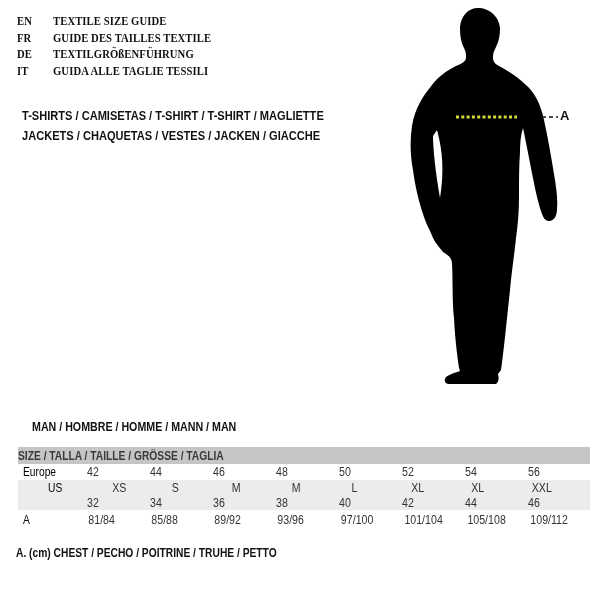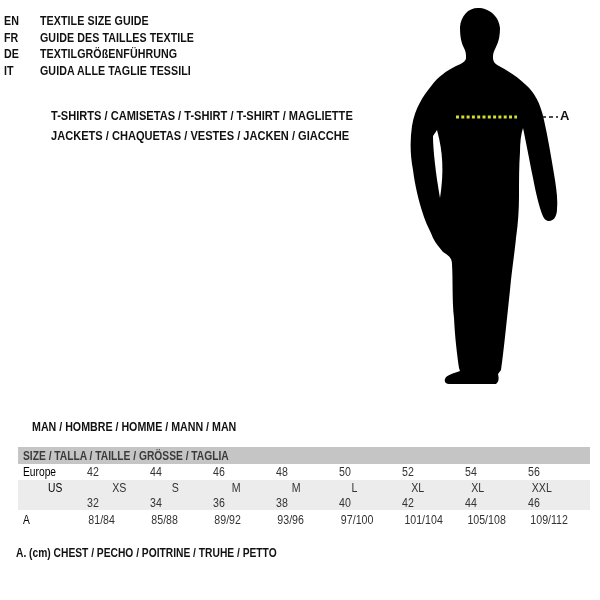--- a/index.html
+++ b/index.html
@@ -6,39 +6,39 @@
   .page {
     position:relative; width:600px; height:600px; background:#ffffff;
     overflow:hidden; font-family:"Liberation Sans", sans-serif; color:#111;
   }
   .abs { position:absolute; }
   
   .cx { display:inline-block; transform:scaleX(0.82); transform-origin:0 50%; white-space:nowrap; }
   .cxc { display:inline-block; transform:scaleX(0.85); transform-origin:50% 50%; white-space:nowrap; }
 
   
-  .lang-list { left:4px; top:13px; }
+  .lang-list { left:17px; top:13px;font-family:Liberation Serif, serif; }
   .lang-row { height:16.7px; font-size:13px; font-weight:700; letter-spacing:0.1px; }
   .lang-code { display:inline-block; width:36px; }
 
   
-  .product-lines { left:22px; top:108px;margin-left:29px; }
+  .product-lines { left:22px; top:108px; }
   .product-line { height:20px; font-size:13.5px; font-weight:700; }
 
   
   .section-title { left:32px; top:419px; font-size:13px; font-weight:700; }
 
   
   .figure-svg { left:405px; top:0px; }
   .measure-a { left:560px; top:108px; font-size:13px; font-weight:700; }
 
   
   .size-table { left:18px; top:447px; width:572px; font-size:12.5px; color:#333; }
   .thead {
-    height:17px; display:flex; align-items:center; padding-left:5px;
+    height:17px; display:flex; align-items:center; 
     font-weight:600; color:#3a3a3a; box-sizing:border-box;
   }
   .trow { display:grid; grid-template-columns:68px repeat(8, 1fr); align-items:center; }
   .trow .lbl { padding-left:5px; text-align:left; color:#000000; }
   .trow .val { text-align:left; }
   .r-europe { height:16px; }
   .r-us1 { height:15px;padding-left:25px; }
   .r-us2 { height:15px; }
   .r-a { height:19px; }
 

